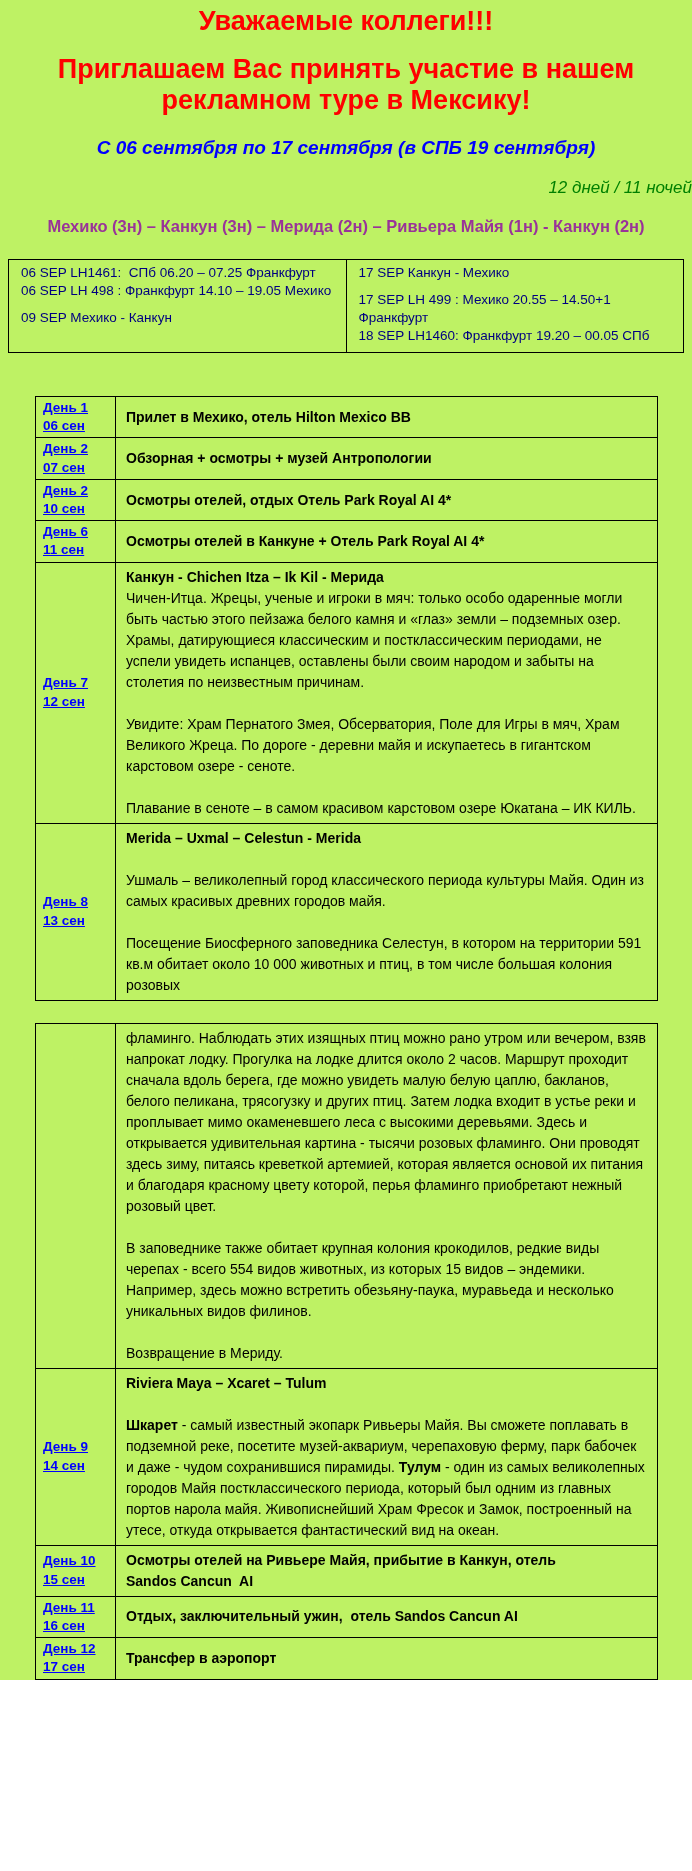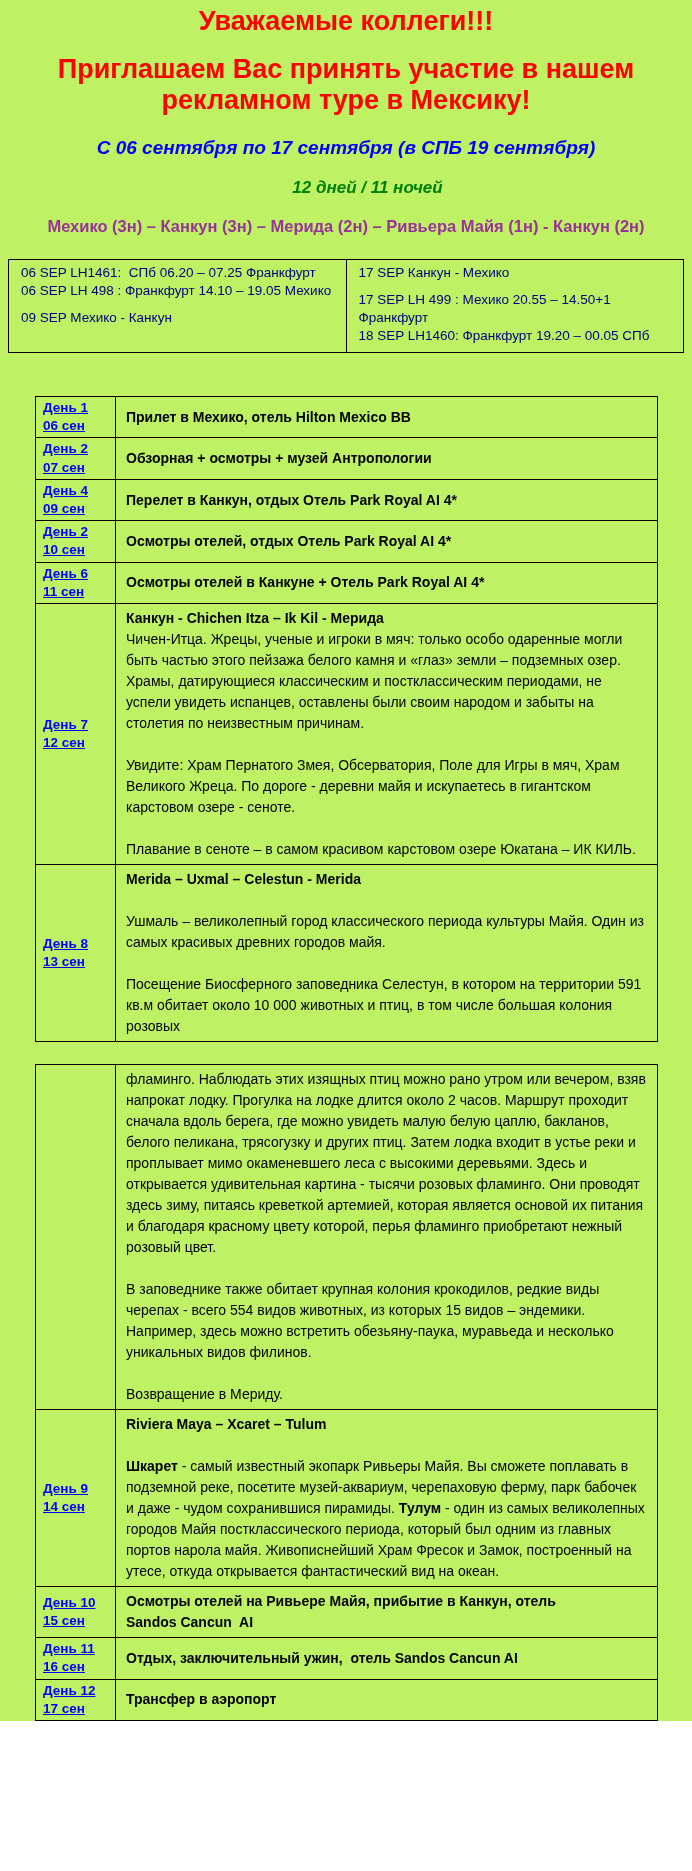--- a/index.html
+++ b/index.html
@@ -8,21 +8,21 @@
 
   .h-red { color:#ff0000; font-weight:bold; text-align:center; font-size:27px; line-height:1.15; }
   .title-main { margin:6px 20px 0; }
   .title-sub { margin:17px auto 0; max-width:600px; }
 
   .taglines { margin-top:21px; text-align:center; font-family:"Liberation Serif", serif;
               font-style:italic; font-weight:bold; color:#800080; font-size:15px; line-height:1.38; }
 
   .dates-line { margin-top:21px; text-align:center; color:#0000ff; font-weight:bold;
                 font-style:italic; font-size:19px; }
-  .duration-line { margin-top:19px; text-align:center; color:#008000; font-weight:bold;
+  .duration-line { margin-top:19px; text-align:right; color:#008000; font-weight:normal;
                    font-style:italic; font-size:17px;padding-left:43px; }
   .route-line { margin-top:19px; text-align:center; color:#993399; font-weight:bold; font-size:16.5px; }
 
   table { border-collapse:collapse; }
   .flight-table { width:676px; margin:23px 8px 8px; table-layout:fixed; }
   .flight-table td { border:1.5px solid #000; vertical-align:top; padding:4px 12px 7px;
                      color:#000080; font-size:13.5px; line-height:1.33; }
   .flight-line { white-space:pre-wrap; }
   .flight-line.blank { height:9px; }
 
@@ -81,29 +81,20 @@
             <p><span class="b">Прилет в Мехико, отель Hilton Mexico BB</span></p>
           </td>
         </tr>
         <tr>
           <td class="day-cell">
             <span class="day-link">День 2</span>
             <span class="day-link">07 сен</span>
           </td>
           <td class="content-cell">
             <p><span class="b">Обзорная + осмотры + музей Антропологии</span></p>
-          </td>
-        </tr>
-        <tr>
-          <td class="day-cell">
-            <span class="day-link">День 4</span>
-            <span class="day-link">09 сен</span>
-          </td>
-          <td class="content-cell">
-            <p><span class="b">Перелет в Канкун, отдых Отель Park Royal AI 4*</span></p>
           </td>
         </tr>
         <tr>
           <td class="day-cell">
             <span class="day-link">День 2</span>
             <span class="day-link">10 сен</span>
           </td>
           <td class="content-cell">
             <p><span class="b">Осмотры отелей, отдых Отель Park Royal AI 4*</span></p>
           </td>

